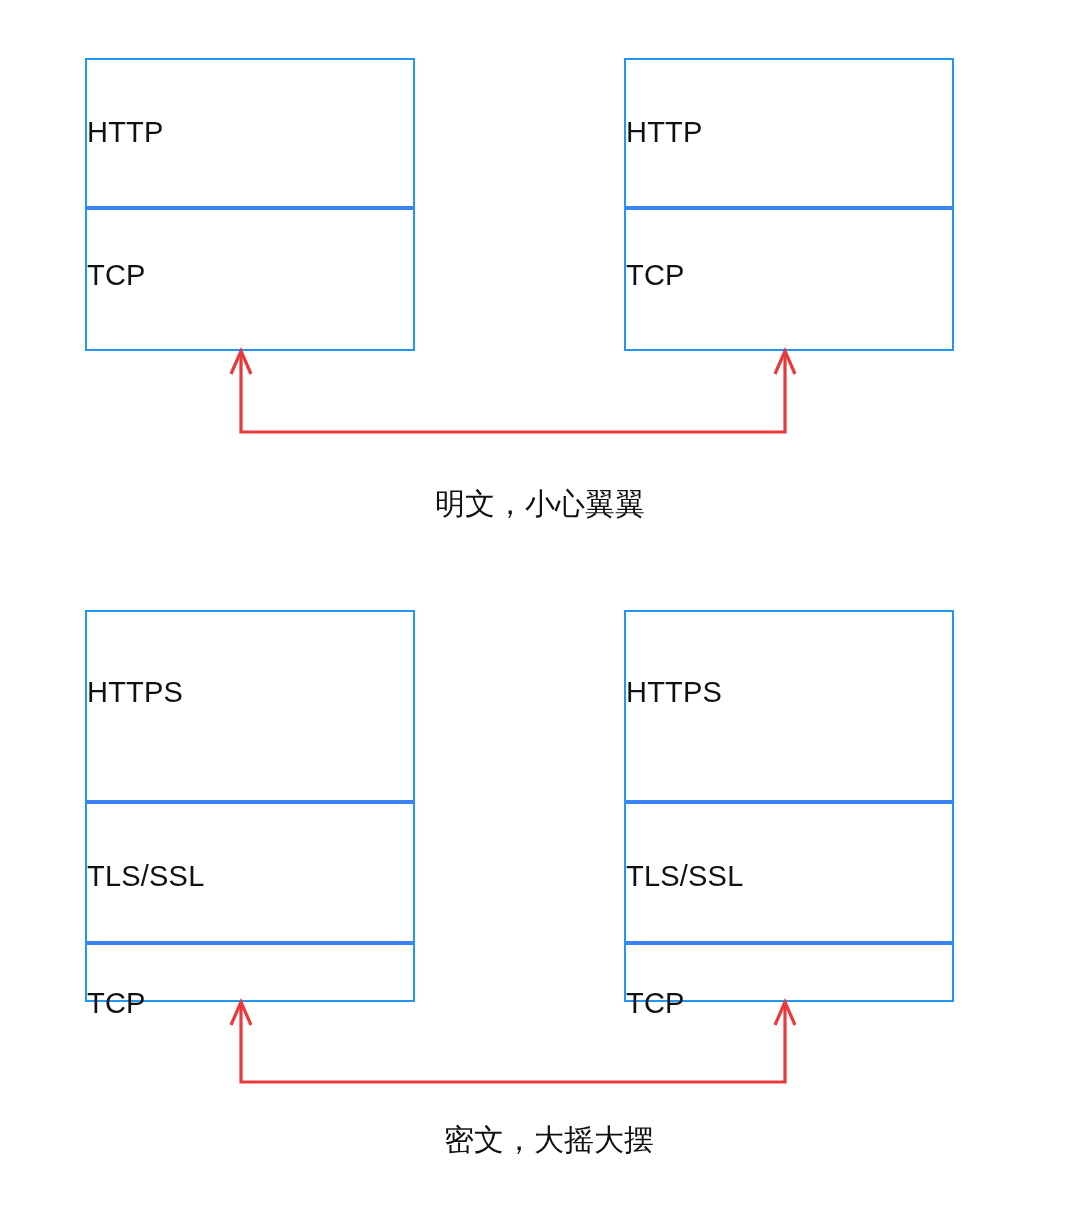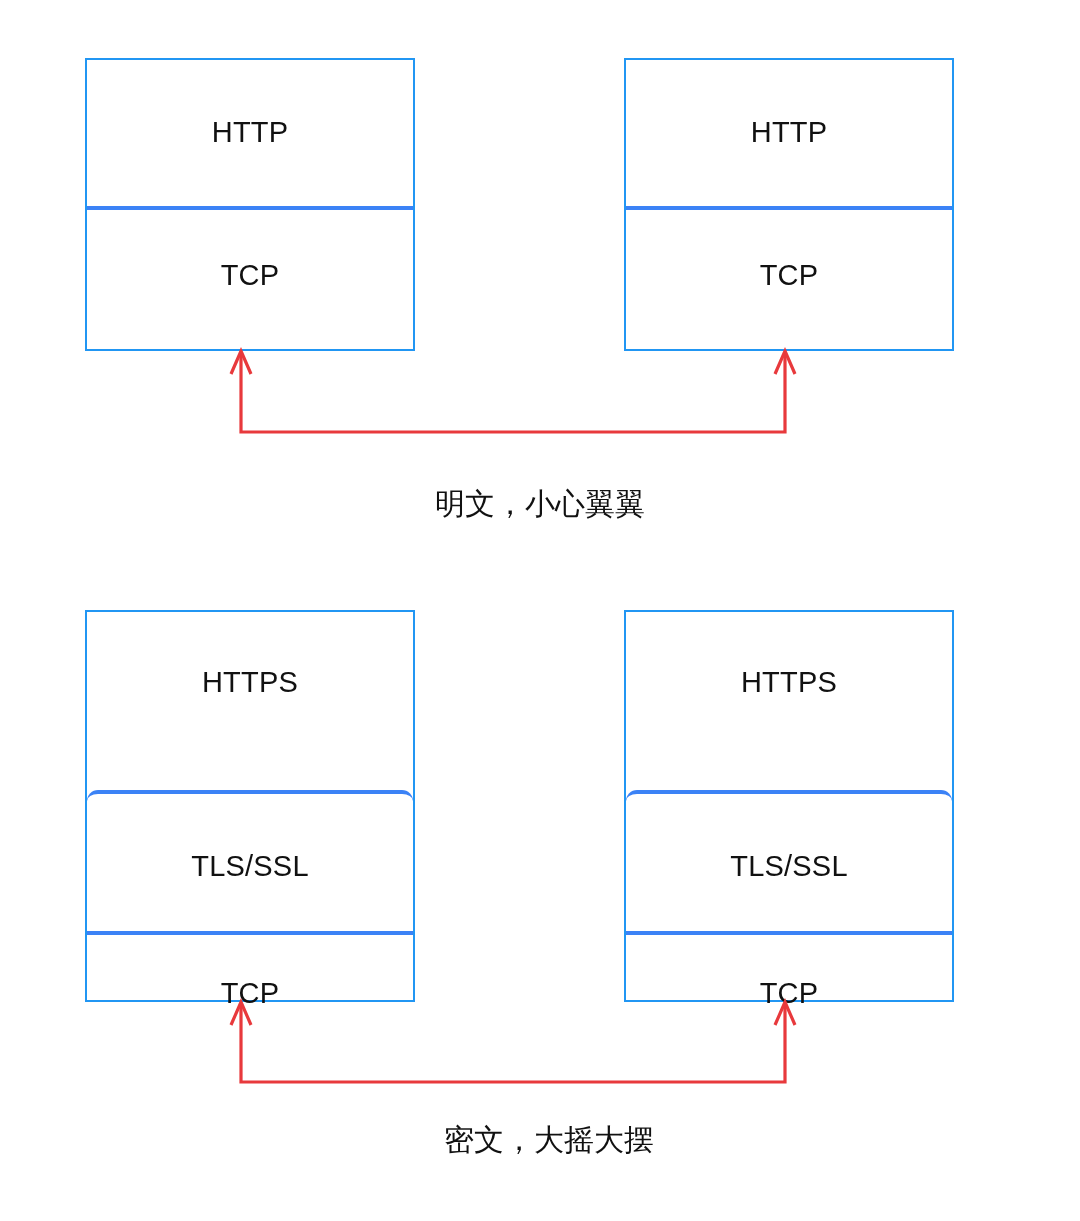--- a/index.html
+++ b/index.html
@@ -27,42 +27,42 @@
     box-sizing: border-box;
     border: 2px solid #2196f3;
     background: #ffffff;
   }
   .layer {
     position: relative;
     box-sizing: border-box;
     width: 100%;
     display: flex;
     align-items: flex-start;
-    justify-content: center;
+    justify-content: flex-start;
     overflow: hidden;
   }
   .layer + .layer {
     border-top: 4px solid #3b82f6;
   }
   .layer-label {
     font-size: 29px;
     line-height: 1;
     letter-spacing: 0.2px;
     color: #111111;
     white-space: nowrap;
   }
   
   .d1-cell-http  { height: 146px; }
   .d1-cell-http  .layer-label { padding-top: 58px; }
   .d1-cell-tcp   { height: 147px; }
   .d1-cell-tcp   .layer-label { padding-top: 51px; }
   
-  .d2-cell-https { height: 178px; }
+  .d2-cell-https { height: 178px; margin-top: 10px; }
   .d2-cell-https .layer-label { padding-top: 56px; }
-  .d2-cell-tls   { height: 141px; border-radius: 11px; }
+  .d2-cell-tls   { height: 141px; }
   .d2-cell-tls   .layer-label { padding-top: 58px; }
   .d2-cell-tcp   { height: 109px; }
   .d2-cell-tcp   .layer-label { padding-top: 44px; }
 
   .connector {
     position: absolute;
     left: 0;
     top: 0;
     width: 1080px;
     height: 1221px;

